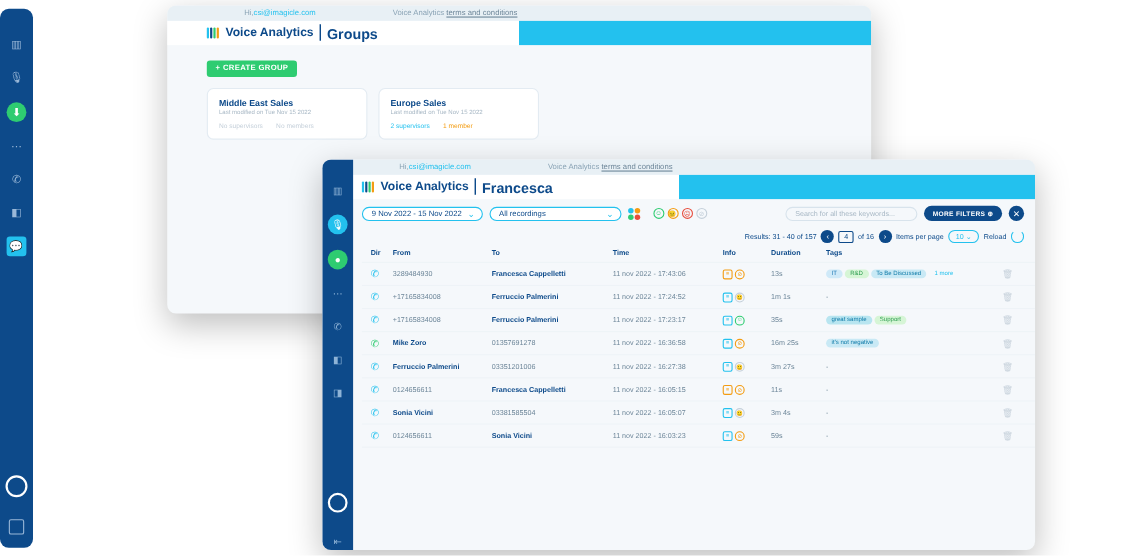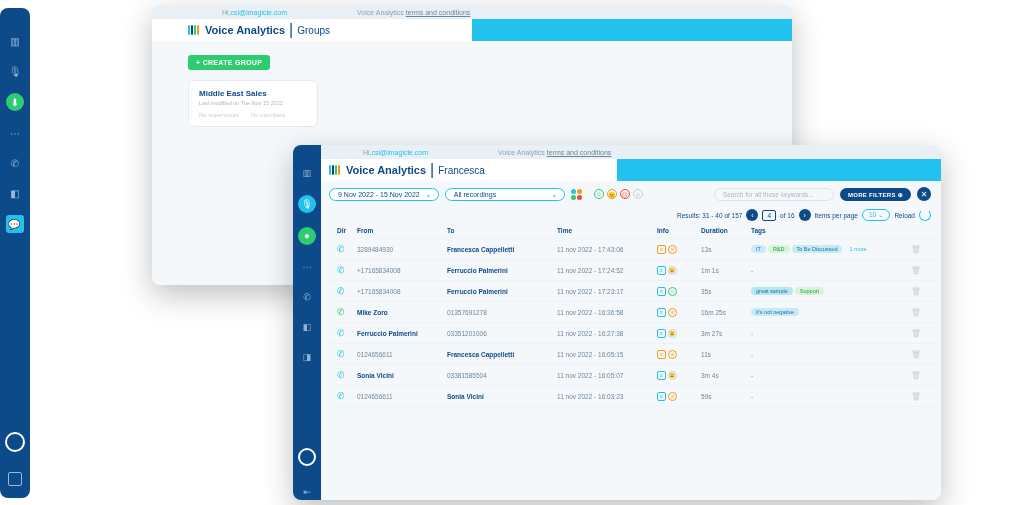--- a/index.html
+++ b/index.html
@@ -17,25 +17,25 @@
 .thin-left .ic.active{background:#23c1ee;border-radius:50%;width:18px;height:18px;color:#fff}
 .thin-left .ic.green{background:#2ecc71;border-radius:50%;width:18px;height:18px;color:#fff}
 .thin-left .avatar{width:18px;height:18px;border-radius:50%;background:#0d4a8a;border:2px solid #fff;margin-top:auto;margin-bottom:4px}
 .tc-bar{height:14px;background:#e8f0f5;display:flex;align-items:center;padding-left:70px;font-size:7px;color:#8aa3b5}
 .tc-bar a{color:#6d8699;text-decoration:underline;margin-left:2px}
 .hdr{height:22px;background:linear-gradient(90deg,#fff 0,#fff 50%,#23c1ee 50%);display:flex;align-items:center;padding-left:36px}
 .hdr .pill{display:flex;gap:1px;margin-right:6px}
 .hdr .pill span{width:2px;height:10px;border-radius:1px}
 .hdr-title{font-size:11px;font-weight:700;color:#0d4a8a}
 .hdr-sep{margin:0 4px;color:#0d4a8a;font-weight:400}
-.hdr-sub{font-size:10px;font-weight:400;color:#0d4a8a}
+.hdr-sub{font-size:13px;font-weight:700;color:#0d4a8a}
 .main1{padding:10px 0 0 36px}
 .btn-create{background:#2ecc71;color:#fff;font-size:7px;font-weight:600;padding:4px 8px;border-radius:3px;border:none;letter-spacing:.3px;display:inline-flex;align-items:center;gap:4px}
 .cards{display:flex;gap:10px;margin-top:10px}
-.card{background:#fff;border:1px solid #e3ebf2;border-radius:6px;padding:8px 10px;width:130px}
+.card{background:#fff;border:1px solid #e3ebf2;border-radius:6px;padding:8px 10px;width:146px}
 .card h4{font-size:8px;font-weight:700;color:#0d4a8a;margin-bottom:2px}
 .card .mod{font-size:5.5px;color:#a8b8c5;margin-bottom:6px}
 .card .stats{display:flex;gap:12px;font-size:6px}
 .card .stats .s0{color:#c5d0da}
 .card .stats .s1{color:#23c1ee}
 .card .stats .s2{color:#f39c12}
 .main2{padding:6px 0 0 36px}
 .filters{display:flex;align-items:center;gap:6px;padding-right:10px}
 .sel{border:1px solid #23c1ee;border-radius:10px;padding:2px 18px 2px 8px;font-size:7px;color:#0d4a8a;background:#fff;position:relative;min-width:90px}
 .sel.wide{min-width:120px}
@@ -107,20 +107,28 @@
     <button class="btn-create">+ CREATE GROUP</button>
     <div class="cards" id="cards">
         <div class="card">
           <h4>Middle East Sales</h4>
           <div class="mod">Last modified on Tue Nov 15 2022</div>
           <div class="stats">
             <span class="s0">No supervisors</span>
             <span class="s0">No members</span>
           </div>
         </div>
+        <div class="card">
+          <h4>Europe Sales</h4>
+          <div class="mod">Last modified on Tue Nov 15 2022</div>
+          <div class="stats">
+            <span class="s1">2 supervisors</span>
+            <span class="s2">1 member</span>
+          </div>
+        </div>
       </div>
   </div>
 </div>
 
 <div class="win win2">
   <div class="thin-left">
     <div class="ic">▥</div>
     <div class="ic active">🎙</div>
     <div class="ic green">●</div>
     <div class="ic">⋯</div>

